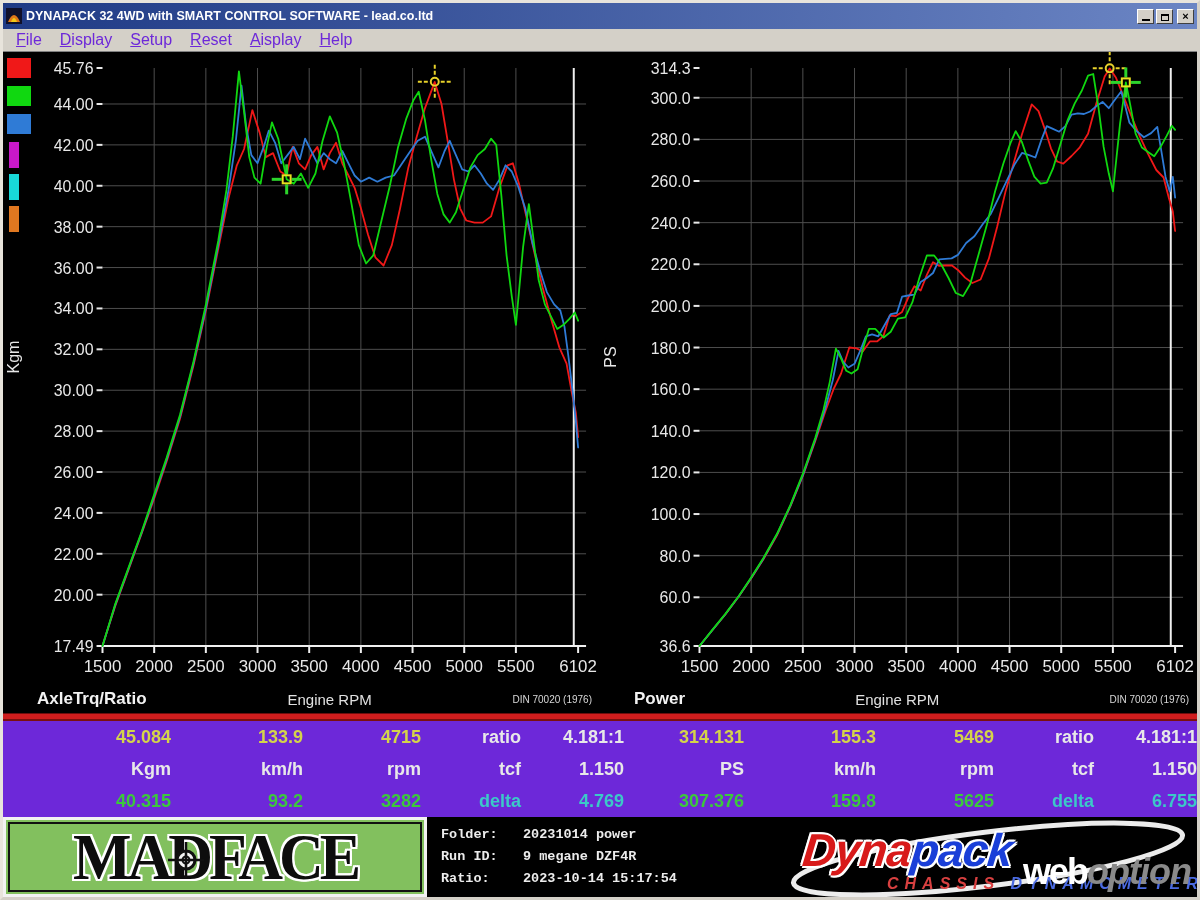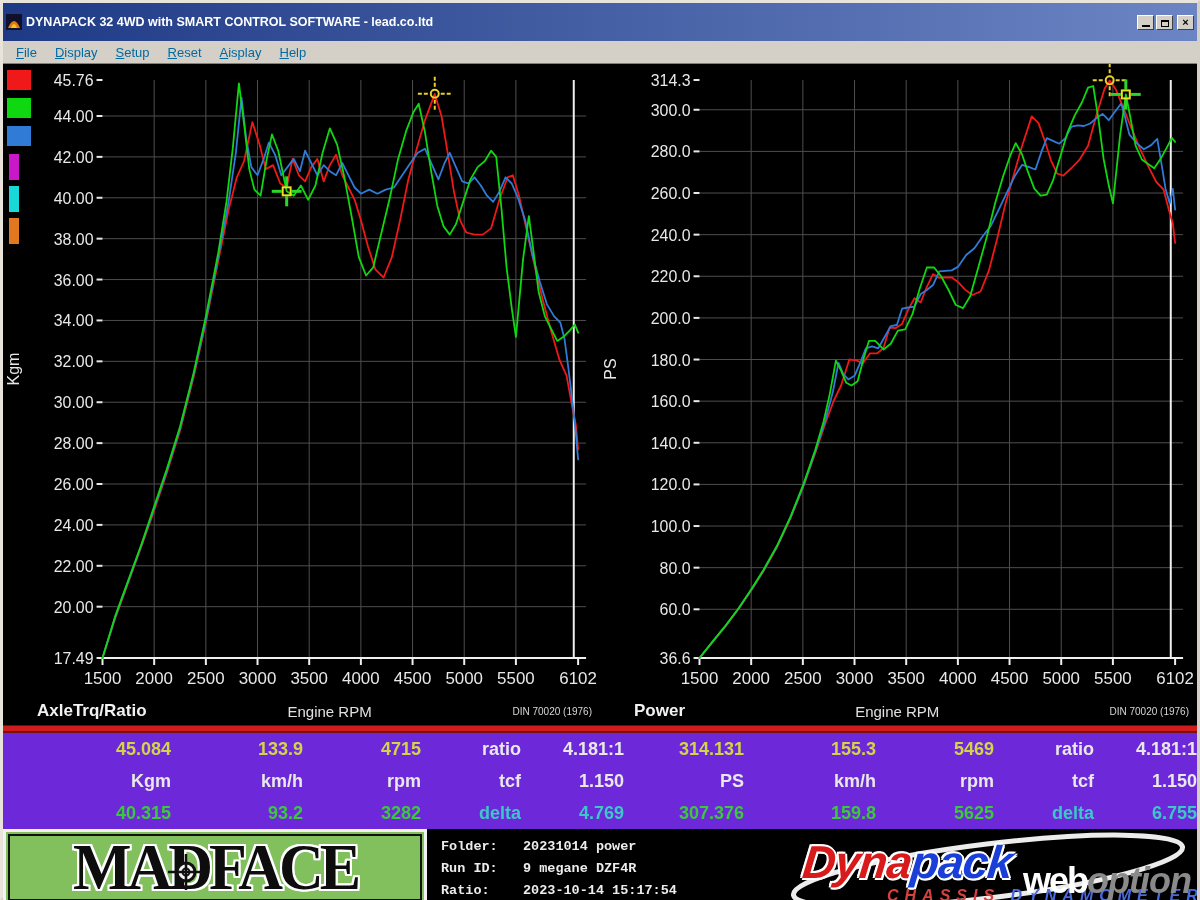--- a/index.html
+++ b/index.html
@@ -1,31 +1,31 @@
 <!DOCTYPE html>
 <html><head>
 <meta charset="utf-8">
 <style>
   * { margin:0; padding:0; box-sizing:border-box; }
   html,body { width:1200px; height:900px; background:#000; font-family:"Liberation Sans",sans-serif; }
   .window { position:absolute; inset:0; border:3px solid #d4d0c8; border-top-color:#e8e4dc; border-left-color:#e8e4dc; background:#000; display:flex; flex-direction:column; }
 
   
-  .titlebar { height:38px; background:linear-gradient(to right,#1f3a85,#6b85c4); display:flex; align-items:center; padding:0 3px; flex:0 0 auto; }
+  .titlebar { height:26px; background:linear-gradient(to right,#1f3a85,#6b85c4); display:flex; align-items:center; padding:0 3px; flex:0 0 auto; }
   .titlebar .appicon { width:16px; height:16px; margin-right:4px; flex:0 0 auto; }
   .titlebar .title { color:#fff; font-size:12.5px; font-weight:bold; white-space:nowrap; flex:1; }
   .winbtns { display:flex; gap:2px; }
   .winbtn { width:17px; height:15px; background:#d4d0c8; border:1px solid; border-color:#fff #404040 #404040 #fff; display:flex; align-items:center; justify-content:center; font-size:11px; font-weight:bold; color:#000; cursor:pointer; }
   .winbtn.close { margin-left:2px; }
   .glyph-min { width:8px; height:2px; background:#000; margin-top:8px; }
   .glyph-restore { width:8px; height:7px; border:1px solid #000; border-top-width:2px; position:relative; top:1px; }
 
   
   .menubar { height:23px; background:#d4d0c8; border-bottom:1px solid #808080; display:flex; align-items:center; padding-left:4px; flex:0 0 auto; }
-  .menuitem { font-size:13px; color:#0369a1; padding:2px 9px; cursor:pointer; }
+  .menuitem { font-size:16px; color:#6d28d9; padding:2px 9px; cursor:pointer; }
   .menuitem .u { text-decoration:underline; }
 
   
   .chart-area { height:661px; background:#000; position:relative; display:flex; flex:0 0 auto; }
   .legend { position:absolute; left:4px; top:6px; display:flex; flex-direction:column; z-index:5; }
   .sw.lg { width:24px; height:20px; margin-bottom:8px; }
   .sw.sm { width:10px; height:26px; margin-bottom:6px; margin-left:2px; }
   .panel { width:597px; display:flex; flex-direction:column; }
   .plot { display:block; width:597px; height:633px; background:#000; }
   .plot text { font-family:"Liberation Sans",sans-serif; }

